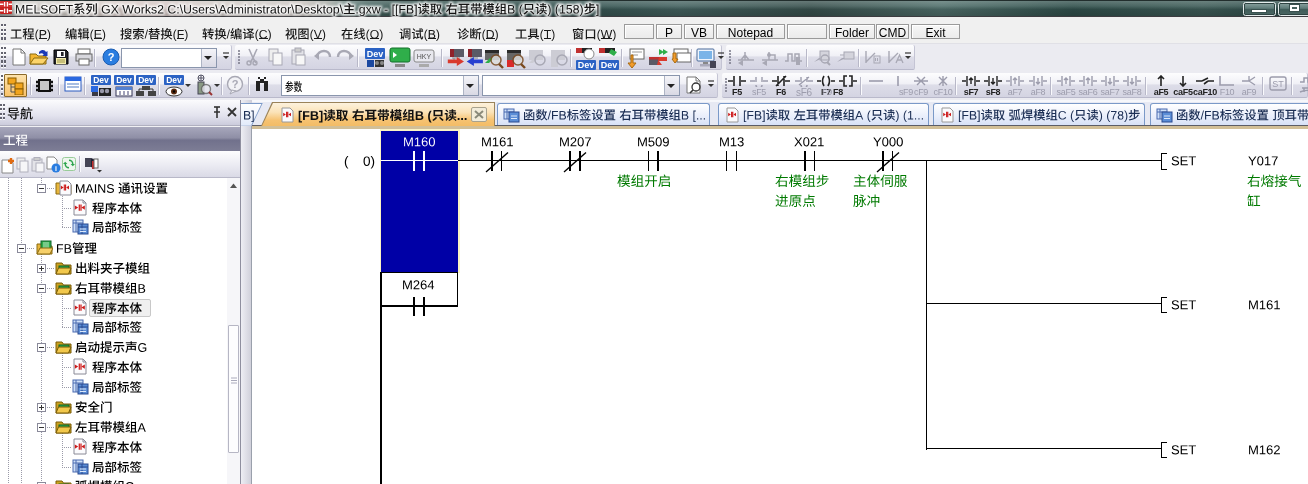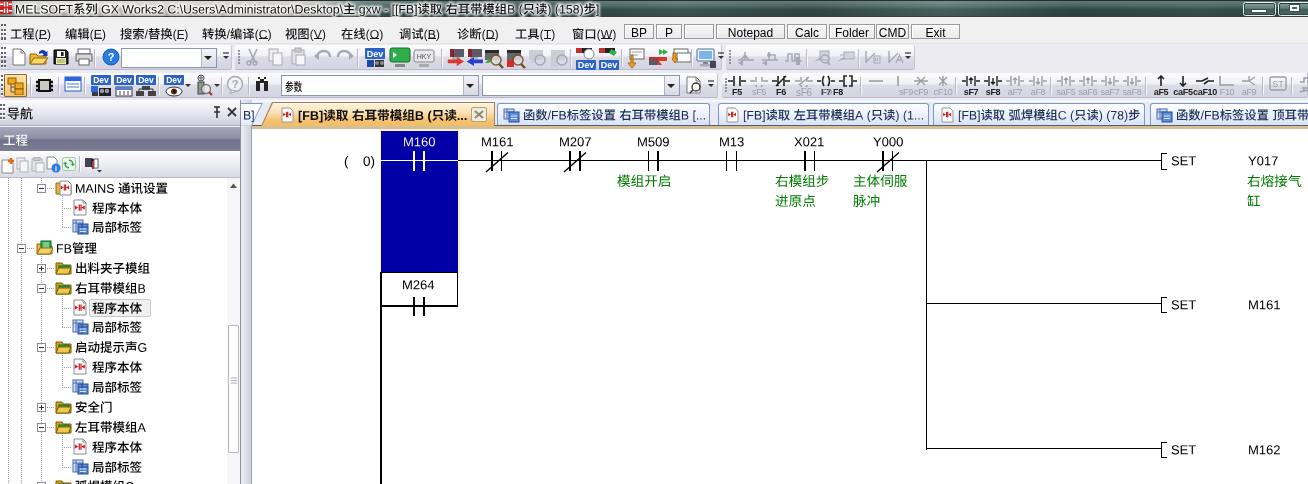--- a/index.html
+++ b/index.html
@@ -61,28 +61,27 @@
 <div style="position:absolute;left:485.69599609375px;top:38.3px;width:8.882666015625px;height:1px;background:#1a1a1a"></div>
 <svg style="position:absolute;left:515.0px;top:25.5px;overflow:visible" width="42" height="19">
       <path transform="translate(0,12.5)" d="M0.6 -1.0V0.1H11.7V-1.0H6.8V-7.8H11.1V-9.0H1.3V-7.8H5.5V-1.0Z M14.9 -9.8V-2.7H12.9V-1.6H16.2C15.4 -1.0 13.9 -0.2 12.7 0.2C13.0 0.4 13.4 0.8 13.6 1.0C14.8 0.6 16.3 -0.2 17.3 -1.0L16.3 -1.6H20.3L19.6 -0.9C21.0 -0.3 22.4 0.5 23.2 1.1L24.2 0.2C23.3 -0.3 21.9 -1.1 20.6 -1.6H24.0V-2.7H22.2V-9.8ZM16.0 -2.7V-3.6H21.0V-2.7ZM16.0 -7.1H21.0V-6.2H16.0ZM16.0 -8.0V-8.9H21.0V-8.0ZM16.0 -5.4H21.0V-4.5H16.0Z M25.4 -3.2Q25.4 -4.9 25.9 -6.3Q26.4 -7.7 27.6 -8.9H28.6Q27.5 -7.7 27.0 -6.3Q26.4 -4.9 26.4 -3.2Q26.4 -1.5 27.0 -0.1Q27.5 1.3 28.6 2.5H27.6Q26.4 1.3 25.9 -0.1Q25.4 -1.4 25.4 -3.2Z M33.0 -7.5V0.0H31.9V-7.5H29.0V-8.5H35.9V-7.5Z M39.5 -3.2Q39.5 -1.4 39.0 -0.1Q38.5 1.3 37.3 2.5H36.3Q37.4 1.3 37.9 -0.1Q38.5 -1.5 38.5 -3.2Q38.5 -4.9 37.9 -6.3Q37.4 -7.7 36.3 -8.9H37.3Q38.5 -7.7 39.0 -6.3Q39.5 -4.9 39.5 -3.2Z" fill="#1a1a1a"></path>
     </svg>
 <div style="position:absolute;left:543.69599609375px;top:38.3px;width:7.5133300781250005px;height:1px;background:#1a1a1a"></div>
 <svg style="position:absolute;left:572.0px;top:25.5px;overflow:visible" width="46" height="19">
       <path transform="translate(0,12.5)" d="M4.6 -8.3C3.5 -7.6 2.1 -7.0 0.9 -6.7L1.5 -5.8C2.8 -6.1 4.3 -6.9 5.4 -7.7ZM7.0 -7.7C8.3 -7.1 9.9 -6.3 10.7 -5.7L11.5 -6.5C10.6 -7.0 8.9 -7.8 7.7 -8.3ZM5.2 -7.0C5.1 -6.6 4.8 -6.2 4.5 -5.8H1.9V1.0H3.1V0.6H9.3V1.0H10.5V-5.8H5.7C6.0 -6.1 6.2 -6.4 6.5 -6.8ZM3.1 -0.2V-4.9H9.3V-0.2ZM4.5 -2.5C4.9 -2.3 5.4 -2.2 5.8 -1.9C5.1 -1.5 4.2 -1.3 3.4 -1.1C3.6 -0.9 3.8 -0.6 3.9 -0.4C4.9 -0.6 5.8 -1.0 6.7 -1.5C7.3 -1.2 7.8 -0.8 8.2 -0.6L8.8 -1.2C8.4 -1.5 7.9 -1.8 7.4 -2.0C7.9 -2.5 8.4 -3.1 8.7 -3.8L8.1 -4.1L7.9 -4.0H5.4C5.5 -4.2 5.6 -4.4 5.7 -4.6L4.8 -4.7C4.6 -4.1 4.1 -3.5 3.4 -3.0C3.6 -2.9 3.9 -2.6 4.0 -2.4C4.4 -2.7 4.7 -3.0 4.9 -3.3H7.4C7.2 -3.0 6.9 -2.7 6.6 -2.4C6.1 -2.7 5.5 -2.9 5.1 -3.1ZM5.1 -10.2C5.2 -9.9 5.4 -9.7 5.5 -9.4H0.9V-7.3H2.0V-8.5H10.2V-7.4H11.4V-9.4H6.9C6.7 -9.7 6.5 -10.1 6.4 -10.5Z M13.8 -9.1V0.8H15.0V-0.3H21.9V0.7H23.2V-9.1ZM15.0 -1.5V-8.0H21.9V-1.5Z M25.4 -3.2Q25.4 -4.9 25.9 -6.3Q26.4 -7.7 27.6 -8.9H28.6Q27.5 -7.7 27.0 -6.3Q26.4 -4.9 26.4 -3.2Q26.4 -1.5 27.0 -0.1Q27.5 1.3 28.6 2.5H27.6Q26.4 1.3 25.9 -0.1Q25.4 -1.4 25.4 -3.2Z M37.8 0.0H36.4L34.9 -5.4Q34.8 -5.9 34.5 -7.2Q34.4 -6.5 34.3 -6.0Q34.1 -5.5 32.6 0.0H31.2L28.8 -8.5H29.9L31.5 -3.1Q31.7 -2.1 32.0 -1.0Q32.1 -1.7 32.3 -2.5Q32.5 -3.2 34.0 -8.5H35.1L36.5 -3.2Q36.9 -1.9 37.1 -1.0L37.1 -1.2Q37.3 -1.9 37.4 -2.3Q37.5 -2.8 39.1 -8.5H40.3Z M43.6 -3.2Q43.6 -1.4 43.1 -0.1Q42.6 1.3 41.4 2.5H40.4Q41.5 1.3 42.0 -0.1Q42.6 -1.5 42.6 -3.2Q42.6 -4.9 42.0 -6.3Q41.5 -7.7 40.4 -8.9H41.4Q42.6 -7.7 43.1 -6.3Q43.6 -4.9 43.6 -3.2Z" fill="#1a1a1a"></path>
     </svg>
 <div style="position:absolute;left:600.69599609375px;top:38.3px;width:11.609326171875px;height:1px;background:#1a1a1a"></div>
 <div style="position:absolute;left:624px;top:24px;width:30px;height:15px;border:1px solid #9a9a9a;background:linear-gradient(180deg,#f6f6f6,#ebebeb);box-shadow:inset 1px 1px 0 #fff"></div>
-<div style="position:absolute;left:539.0px;top:25.5px;width:200px;text-align:center;font-size:12px;font-weight:normal;color:#000;white-space:nowrap;line-height:14px">BP</div>
 <div style="position:absolute;left:656px;top:24px;width:26px;height:15px;border:1px solid #9a9a9a;background:linear-gradient(180deg,#f6f6f6,#ebebeb);box-shadow:inset 1px 1px 0 #fff"></div>
 <div style="position:absolute;left:569.0px;top:25.5px;width:200px;text-align:center;font-size:12px;font-weight:normal;color:#000;white-space:nowrap;line-height:14px">P</div>
 <div style="position:absolute;left:684px;top:24px;width:30px;height:15px;border:1px solid #9a9a9a;background:linear-gradient(180deg,#f6f6f6,#ebebeb);box-shadow:inset 1px 1px 0 #fff"></div>
+<div style="position:absolute;left:599.0px;top:25.5px;width:200px;text-align:center;font-size:12px;font-weight:normal;color:#000;white-space:nowrap;line-height:14px">VB</div>
 <div style="position:absolute;left:716px;top:24px;width:69px;height:15px;border:1px solid #9a9a9a;background:linear-gradient(180deg,#f6f6f6,#ebebeb);box-shadow:inset 1px 1px 0 #fff"></div>
 <div style="position:absolute;left:650.5px;top:25.5px;width:200px;text-align:center;font-size:12px;font-weight:normal;color:#000;white-space:nowrap;line-height:14px">Notepad</div>
 <div style="position:absolute;left:787px;top:24px;width:40px;height:15px;border:1px solid #9a9a9a;background:linear-gradient(180deg,#f6f6f6,#ebebeb);box-shadow:inset 1px 1px 0 #fff"></div>
-<div style="position:absolute;left:707.0px;top:25.5px;width:200px;text-align:center;font-size:12px;font-weight:normal;color:#000;white-space:nowrap;line-height:14px">Calc</div>
 <div style="position:absolute;left:829px;top:24px;width:46px;height:15px;border:1px solid #9a9a9a;background:linear-gradient(180deg,#f6f6f6,#ebebeb);box-shadow:inset 1px 1px 0 #fff"></div>
 <div style="position:absolute;left:752.0px;top:25.5px;width:200px;text-align:center;font-size:12px;font-weight:normal;color:#000;white-space:nowrap;line-height:14px">Folder</div>
 <div style="position:absolute;left:876px;top:24px;width:33px;height:15px;border:1px solid #9a9a9a;background:linear-gradient(180deg,#f6f6f6,#ebebeb);box-shadow:inset 1px 1px 0 #fff"></div>
 <div style="position:absolute;left:792.5px;top:25.5px;width:200px;text-align:center;font-size:12px;font-weight:normal;color:#000;white-space:nowrap;line-height:14px">CMD</div>
 <div style="position:absolute;left:911px;top:24px;width:49px;height:15px;border:1px solid #9a9a9a;background:linear-gradient(180deg,#f6f6f6,#ebebeb);box-shadow:inset 1px 1px 0 #fff"></div>
 <div style="position:absolute;left:835.5px;top:25.5px;width:200px;text-align:center;font-size:12px;font-weight:normal;color:#000;white-space:nowrap;line-height:14px">Exit</div>
 <div style="position:absolute;left:0px;top:44px;width:1308px;height:28px;background:#ebebf1"></div>
 <div style="position:absolute;left:0px;top:72px;width:1308px;height:28px;background:#ebebf1"></div>
 <div style="position:absolute;left:0px;top:45px;width:232px;height:25px;background:linear-gradient(180deg,#fdfdfe 0%,#f0f0f6 45%,#dddde8 50%,#d4d4e2 100%);border-radius:2px;border-bottom:1px solid #b9b9cb;border-right:1px solid #c4c4d4"></div>
 <div style="position:absolute;left:235px;top:45px;width:487px;height:25px;background:linear-gradient(180deg,#fdfdfe 0%,#f0f0f6 45%,#dddde8 50%,#d4d4e2 100%);border-radius:2px;border-bottom:1px solid #b9b9cb;border-right:1px solid #c4c4d4"></div>

